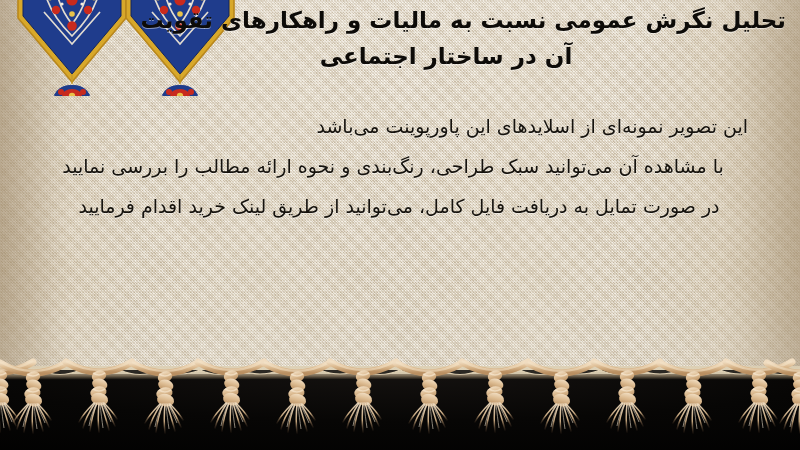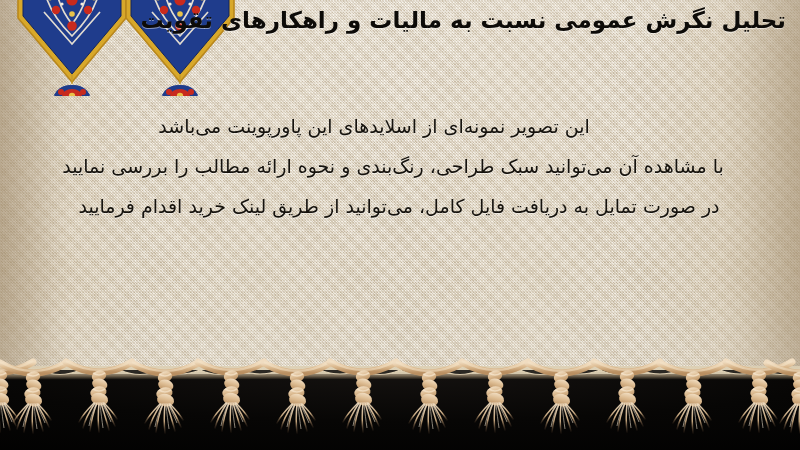--- a/index.html
+++ b/index.html
@@ -78,21 +78,21 @@
   .title-line.l2{padding-right:40px;}
 
   .body-block{
     position:absolute;top:106px;right:0px;width:800px;
     text-align:center;direction:rtl;
     color:#15120d;
     font-size:19px;line-height:40px;font-weight:400;
     text-shadow:0 1px 0 rgba(255,255,255,.40);
   }
   .body-line{white-space:nowrap;}
-  .body-line.b1{padding-right:52px;}
+  .body-line.b1{padding-right:52px;text-align:right;}
   .body-line.b2{padding-right:14px;}
   .body-line.b3{padding-right:2px;}
 
   
   .black-band{
     position:absolute;left:0;top:372px;width:800px;height:78px;
     background:
       radial-gradient(120% 140% at 50% 0%, #151210 0%, #070605 45%, #000 100%);
   }
   .band-edge{
@@ -269,20 +269,21 @@
         </g>
         <g transform="translate(58,168)">
           <circle cx="0" cy="0" r="3.6" fill="#c92a1e"></circle>
         </g>
       </g>
     </svg>
   </div>
 
   <div class="title-block">
     <div class="title-line l1">تحلیل نگرش عمومی نسبت به مالیات و راهکارهای تقویت</div>
+    <div class="title-line l2">آن در ساختار اجتماعی</div>
   </div>
 
   <div class="body-block">
     <div class="body-line b1">این تصویر نمونه‌ای از اسلایدهای این پاورپوینت می‌باشد</div>
     <div class="body-line b2">با مشاهده آن می‌توانید سبک طراحی، رنگ‌بندی و نحوه ارائه مطالب را بررسی نمایید</div>
     <div class="body-line b3">در صورت تمایل به دریافت فایل کامل، می‌توانید از طریق لینک خرید اقدام فرمایید</div>
   </div>
 
   <div class="black-band"></div>
   <div class="band-edge"></div>

